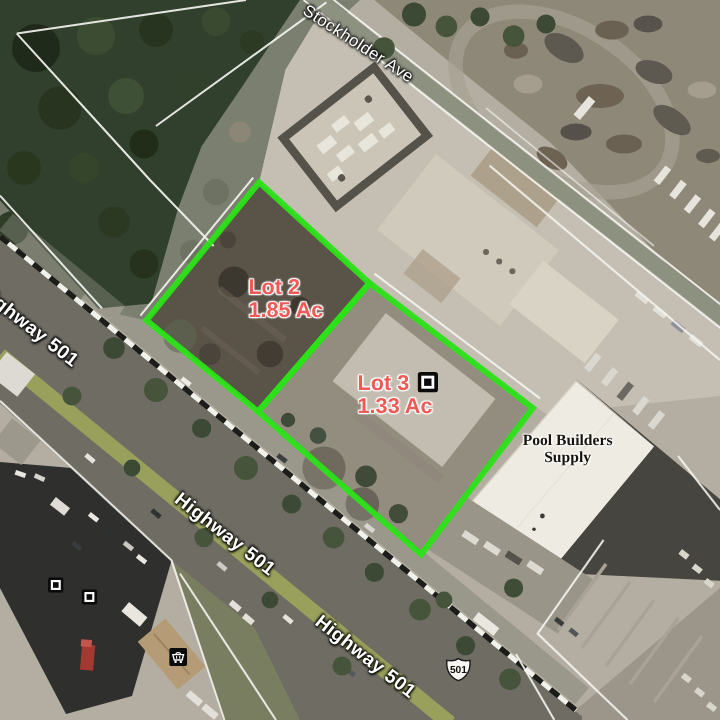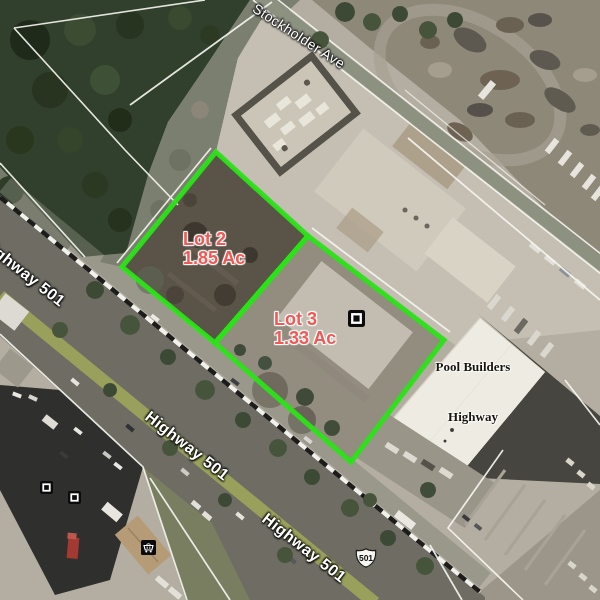--- a/index.html
+++ b/index.html
@@ -14,32 +14,33 @@
     font-size:14px;letter-spacing:.4px;
     text-shadow:0 0 2px #000,0 0 3px #000,1px 1px 2px rgba(0,0,0,.95),-1px -1px 2px rgba(0,0,0,.8);
     transform:translate(-50%,-50%) rotate(38deg);
   }
   .street-label.stockholder{font-size:14px;transform:translate(-50%,-50%) rotate(33deg);}
   .street-label.hwy{font-size:16px;font-weight:bold;}
   .lot-label{
     position:absolute;color:var(--lot-label,#ee5250);font-weight:bold;font-size:18px;line-height:19px;
     text-shadow:0 0 1px #fff,0 0 2px #fff,1px 1px 1px #fff,-1px -1px 1px #fff,1px -1px 1px #fff,-1px 1px 1px #fff;
     white-space:nowrap;
+    margin-left:24px;
   }
   .lot-label span{display:block;}
   .biz-label{
     position:absolute;transform:translate(-50%,-50%);text-align:center;
     font-family:"Liberation Serif",serif;font-weight:bold;font-size:13px;line-height:14px;
     color:var(--business-label,#17140f);white-space:nowrap;
     text-shadow:0 0 1px #fff,0 0 2px #fff,1px 1px 1px #fff,-1px -1px 1px #fff;
   }
-  .biz-label span{display:block;margin-top:36px;}
+  .biz-label span{display:block;}
   .marker{position:absolute;transform:translate(-50%,-50%);line-height:0;}
   .marker svg{position:static;display:block;}
-  .shield{position:absolute;width:22px;height:21px;transform:translate(-50%,-50%);}
+  .shield{position:absolute;width:22px;height:21px;transform:translate(-50%,-50%);margin-left:16px;}
   .shield svg{position:absolute;left:0;top:0;}
   .shield-num{
     position:absolute;left:0;top:5px;width:100%;text-align:center;
     font-size:8.5px;font-weight:bold;color:#111;letter-spacing:0;
   }
 </style>
 </head>
 <body>
 
 <div id="map" style="--lot-outline: #2be318; --lot-label: #ef5a56; --street-label: #ffffff; --business-label: #17140f;">
@@ -322,21 +323,21 @@
     <span>Lot 2</span>
     <span>1.85 Ac</span>
   </div>
   <div class="lot-label" style="left:274px;top:310px;">
     <span>Lot 3</span>
     <span>1.33 Ac</span>
   </div>
 
   <div class="biz-label" style="left:473px;top:374px;">
     <span>Pool Builders</span>
-    <span>Highway</span>
+    <span>Supply</span>
   </div>
 
   <div class="marker" style="left:348px;top:310px;">
     <svg width="17" height="17" viewBox="0 0 16 16">
       <rect x="0" y="0" width="16" height="16" rx="2.5" fill="#0b0b0b"></rect>
       <rect x="4" y="4" width="8" height="8" fill="none" stroke="#ffffff" stroke-width="2.2"></rect>
     </svg>
   </div>
   <div class="marker" style="left:40px;top:481px;">
     <svg width="13" height="13" viewBox="0 0 16 16">

